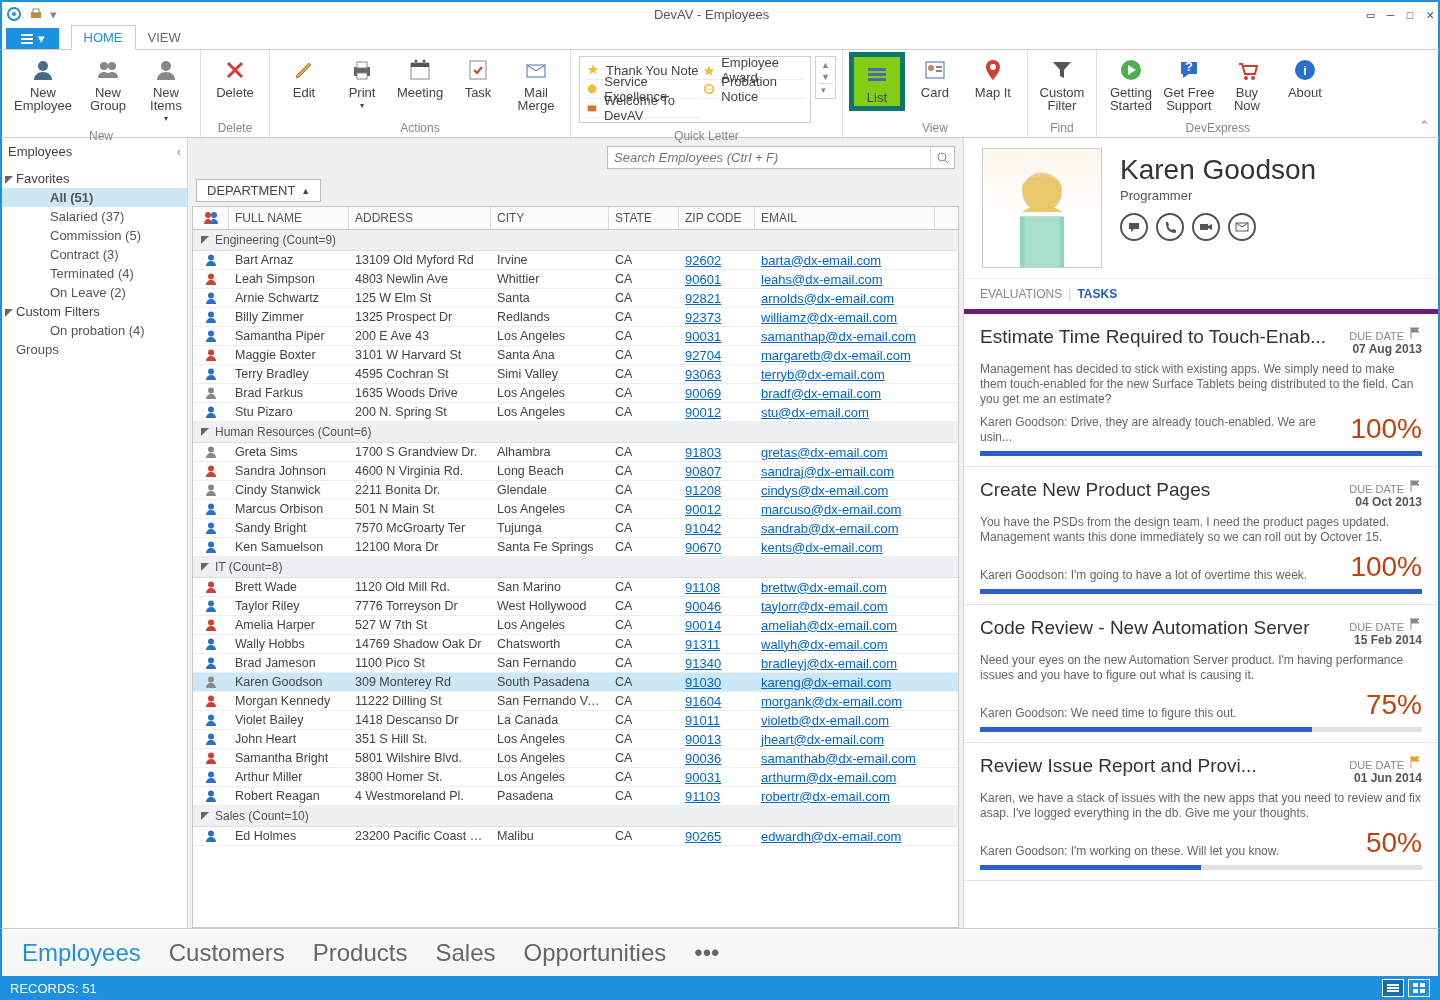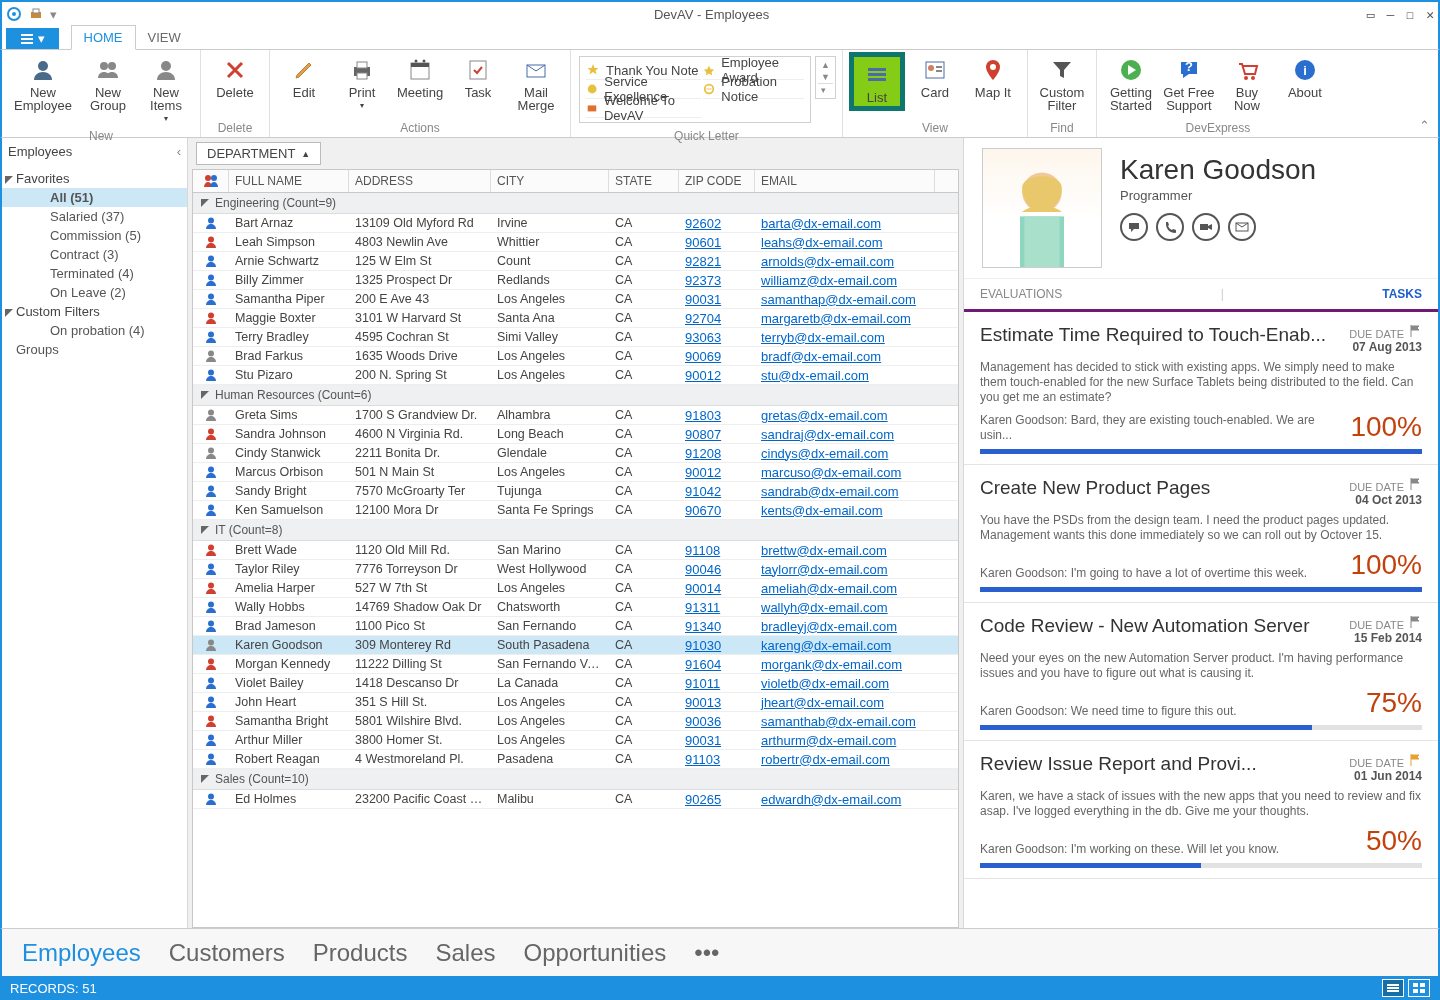--- a/index.html
+++ b/index.html
@@ -77,21 +77,21 @@
 
 .detail{width:475px;border-left:1px solid #d8d8d8;background:#fff;display:flex;flex-direction:column}
 .card{display:flex;gap:18px;padding:10px 18px;border-bottom:1px solid #eee}
 .photo{width:120px;height:120px;border:1px solid #ccc;background:linear-gradient(180deg,#fdf6ec 0%,#fff 60%);display:flex;align-items:flex-end;justify-content:center;overflow:hidden}
 .photo svg{width:110px;height:110px}
 .cardinfo h1{font-size:28px;font-weight:300;color:#333;margin-top:6px}
 .cardinfo .role{color:#555;margin:2px 0 10px}
 .circles{display:flex;gap:8px}
 .circle{width:28px;height:28px;border:2px solid #555;border-radius:50%;display:flex;align-items:center;justify-content:center;cursor:pointer}
 .circle svg{width:14px;height:14px}
-.dtabs{display:flex;justify-content:space-between;gap:16px;padding:8px 16px;border-bottom:3px solid #701a75}
+.dtabs{display:flex;justify-content:flex-start;gap:6px;padding:8px 16px;border-bottom:5px solid #701a75}
 .dtabs span{font-size:12px;color:#888;cursor:pointer}
 .dtabs span.active{color:#1e5fcf;font-weight:bold}
 .dtabs .sep{color:#ccc}
 .tasks{flex:1;overflow-y:auto}
 .task{padding:12px 16px 10px;border-bottom:1px solid #e4e4e4}
 .task .trow{display:flex;justify-content:space-between;align-items:flex-start;gap:10px}
 .task h2{font-size:19px;font-weight:400;color:#333;flex:1;white-space:nowrap;overflow:hidden;text-overflow:ellipsis}
 .task .due{text-align:right;font-size:11px;color:#888}
 .task .due .d{color:#555;font-weight:bold;font-size:12px}
 .task .flag{display:inline-block;margin-left:4px}
@@ -381,20 +381,31 @@
       <div class="node" style="padding-left:48px">Contract (3)</div>
       <div class="node" style="padding-left:48px">Terminated (4)</div>
       <div class="node" style="padding-left:48px">On Leave (2)</div>
       <div class="node top">Custom Filters</div>
       <div class="node" style="padding-left:48px">On probation  (4)</div>
       <div class="node" style="padding-left:14px">Groups</div>
     </div>
   </div>
 
   <div class="main">
+    <div class="searchwrap">
+      <div class="searchbox">
+        <input placeholder="Search Employees (Ctrl + F)" style="">
+        <div class="sbtn">
+            <svg width="12" height="12" viewBox="0 0 12 12">
+              <circle cx="5" cy="5" r="4" fill="none" stroke="#888"></circle>
+              <path d="M8 8l3 3" stroke="#888"></path>
+            </svg>
+          </div>
+      </div>
+    </div>
     <div class="groupbar">
       <div class="grouptag">
           <span>DEPARTMENT</span>
           <span style="font-size:9px">▲</span>
         </div>
     </div>
     <div class="grid">
       <div class="ghead">
         <div class="gh c0">
             <svg width="16" height="14" viewBox="0 0 16 14">
@@ -443,21 +454,21 @@
     </div>
           <div class="row">
       <div class="c c0">
               <svg class="picon" viewBox="0 0 14 14">
                 <circle cx="7" cy="4.5" r="3" fill="#2a6fd0"></circle>
                 <path d="M2 13c0-3 2.5-5 5-5s5 2 5 5z" fill="#2a6fd0"></path>
               </svg>
             </div>
       <div class="c c1">Arnie Schwartz</div>
       <div class="c c2">125 W Elm St</div>
-      <div class="c c3">Count</div>
+      <div class="c c3">Santa</div>
       <div class="c c4">CA</div>
       <div class="c c5"><a>92821</a></div>
       <div class="c c6"><a>arnolds@dx-email.com</a></div>
     </div>
           <div class="row">
       <div class="c c0">
               <svg class="picon" viewBox="0 0 14 14">
                 <circle cx="7" cy="4.5" r="3" fill="#2a6fd0"></circle>
                 <path d="M2 13c0-3 2.5-5 5-5s5 2 5 5z" fill="#2a6fd0"></path>
               </svg>
@@ -859,21 +870,21 @@
     <div class="tasks" id="tasks">
   <div class="task">
     <div class="trow">
       <h2>Estimate Time Required to Touch-Enab...</h2>
       <div class="due">DUE DATE<span class="flag"><svg width="14" height="14" viewBox="0 0 14 14">
                   <path d="M3 1v12M3 2h8l-2 2 2 2H3" fill="#888" stroke="#888"></path>
                 </svg></span><br><span class="d">07 Aug 2013</span></div>
     </div>
     <div class="desc">Management has decided to stick with existing apps. We simply need to make them touch-enabled for the new Surface Tablets being distributed to the field. Can you get me an estimate?</div>
     <div class="prow">
-      <div class="desc2">Karen Goodson: Bard, they are existing touch-enabled. We are usin...</div>
+      <div class="desc2">Karen Goodson: Drive, they are already touch-enabled. We are usin...</div>
       <div class="pct">100%</div>
     </div>
     <div class="bar">
             <div class="fill" style="width:100%"></div>
           </div>
   </div>
   <div class="task">
     <div class="trow">
       <h2>Create New Product Pages</h2>
       <div class="due">DUE DATE<span class="flag"><svg width="14" height="14" viewBox="0 0 14 14">

